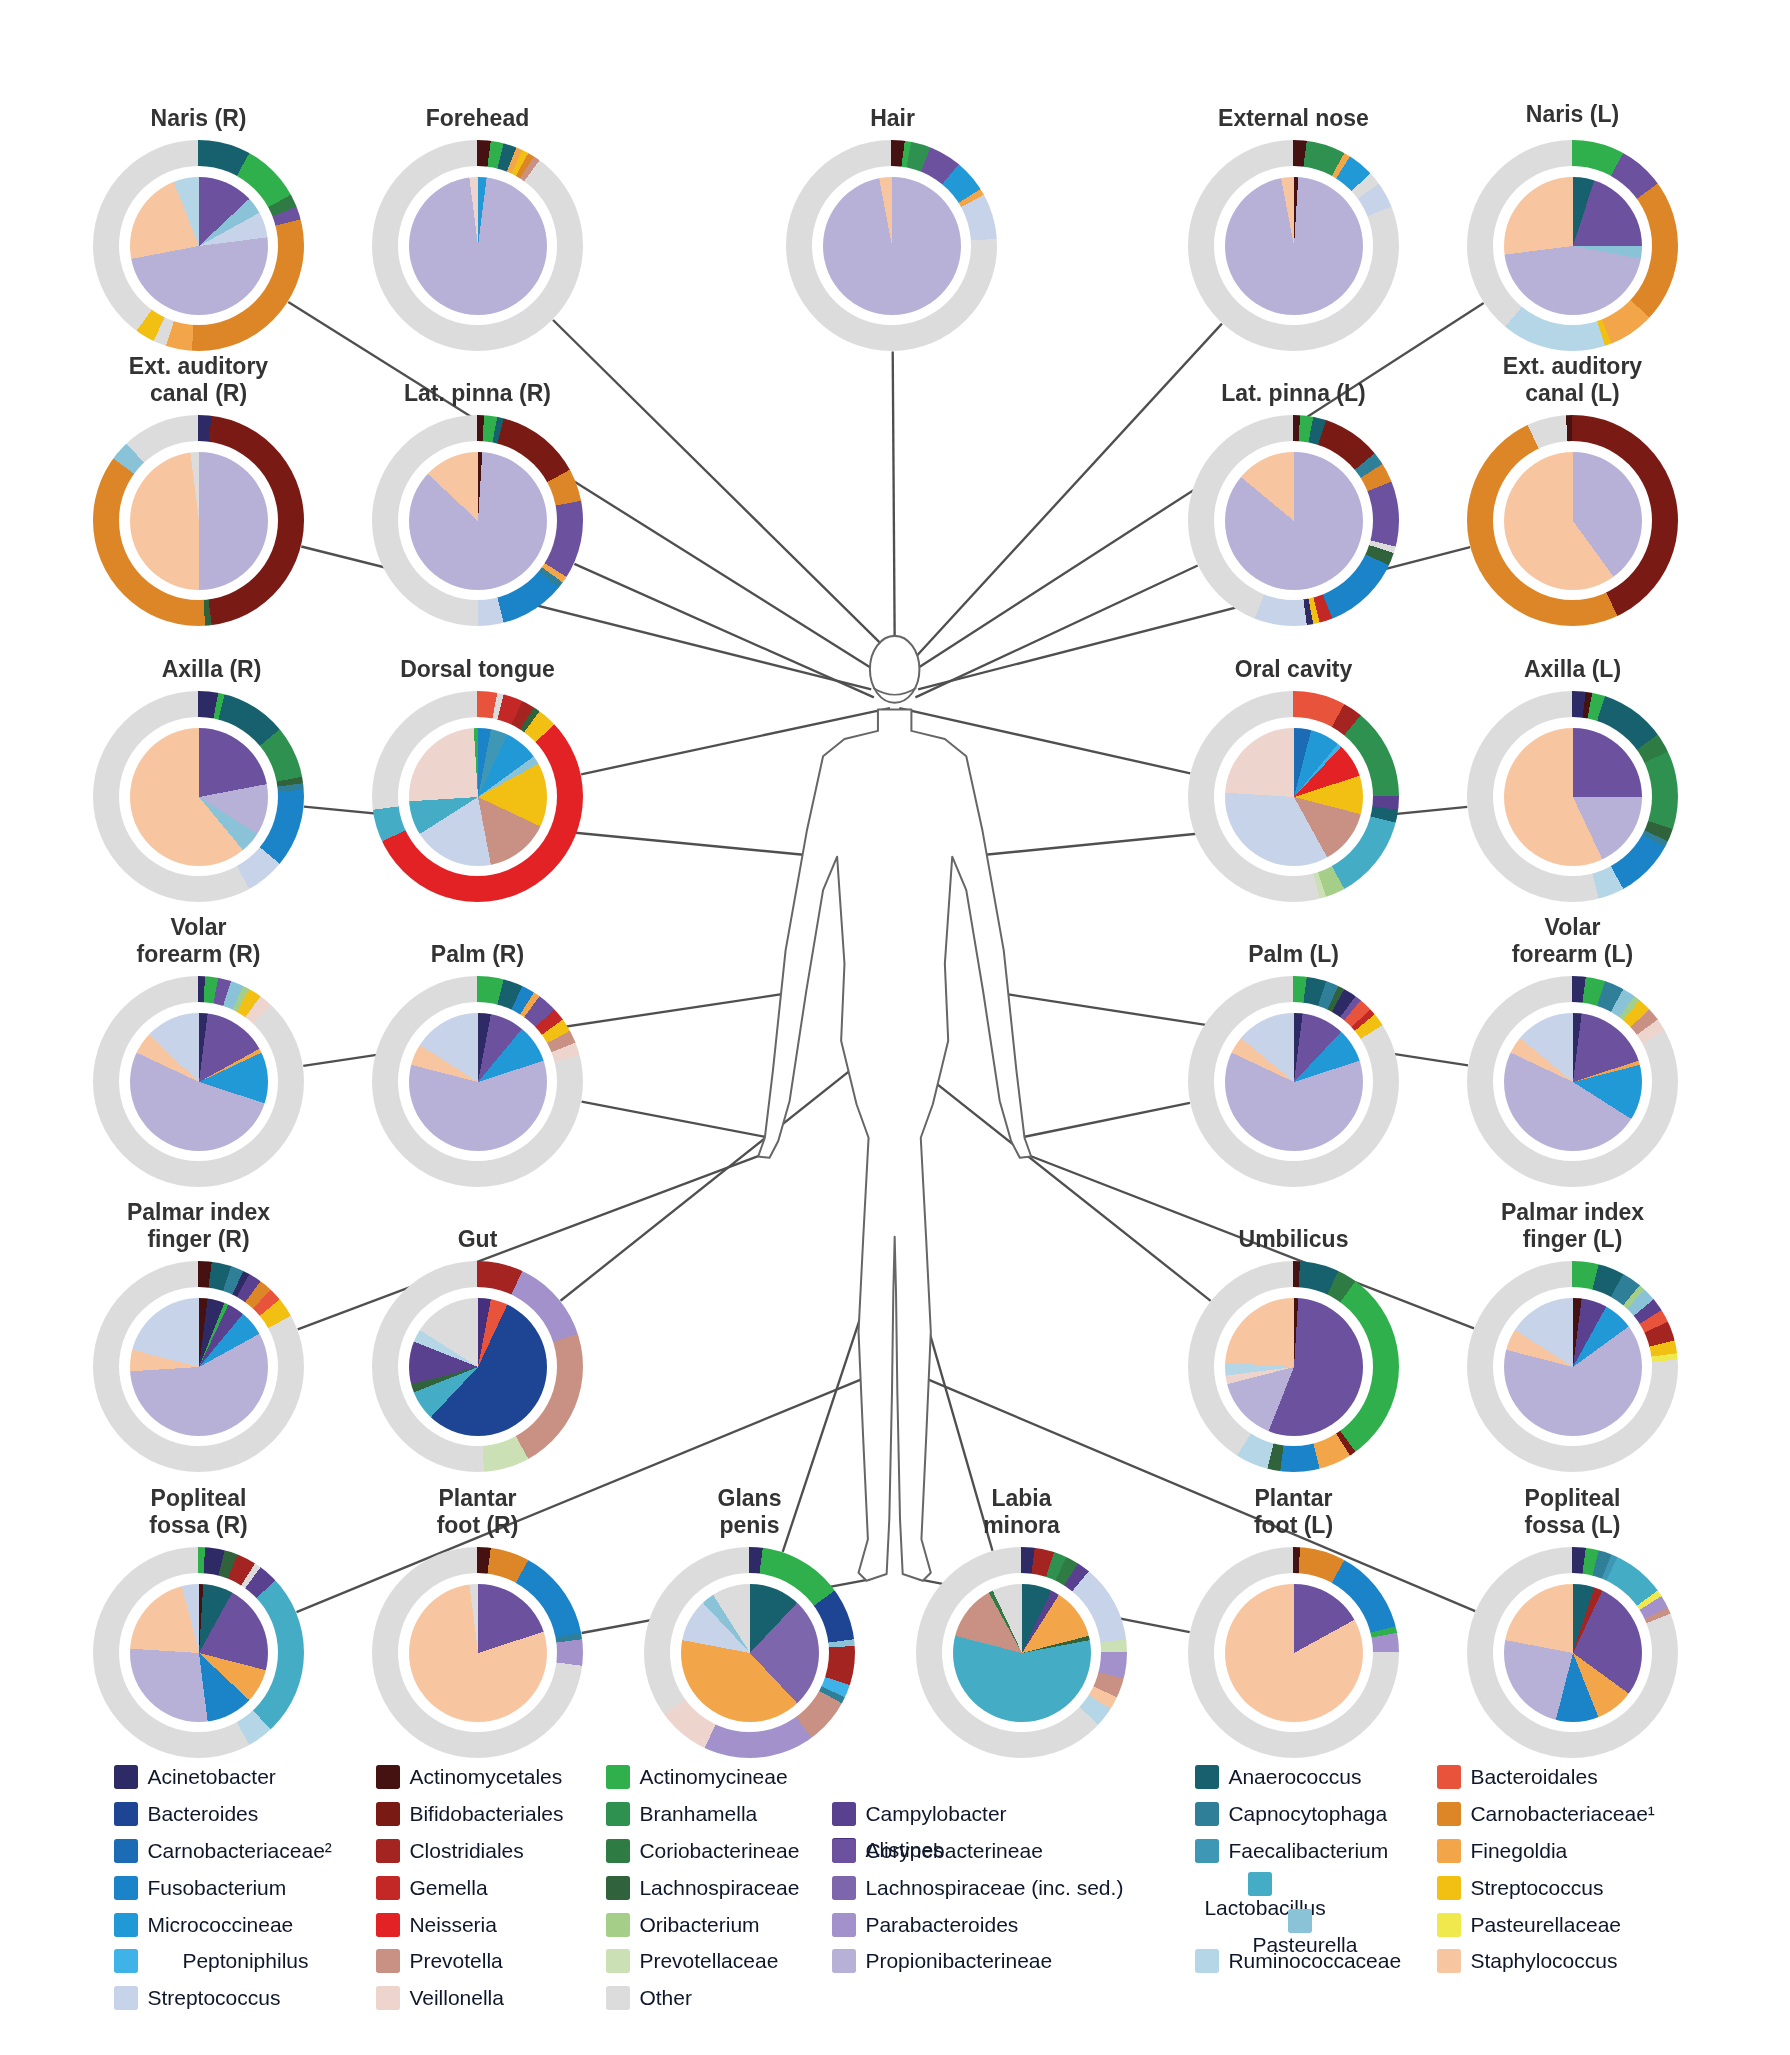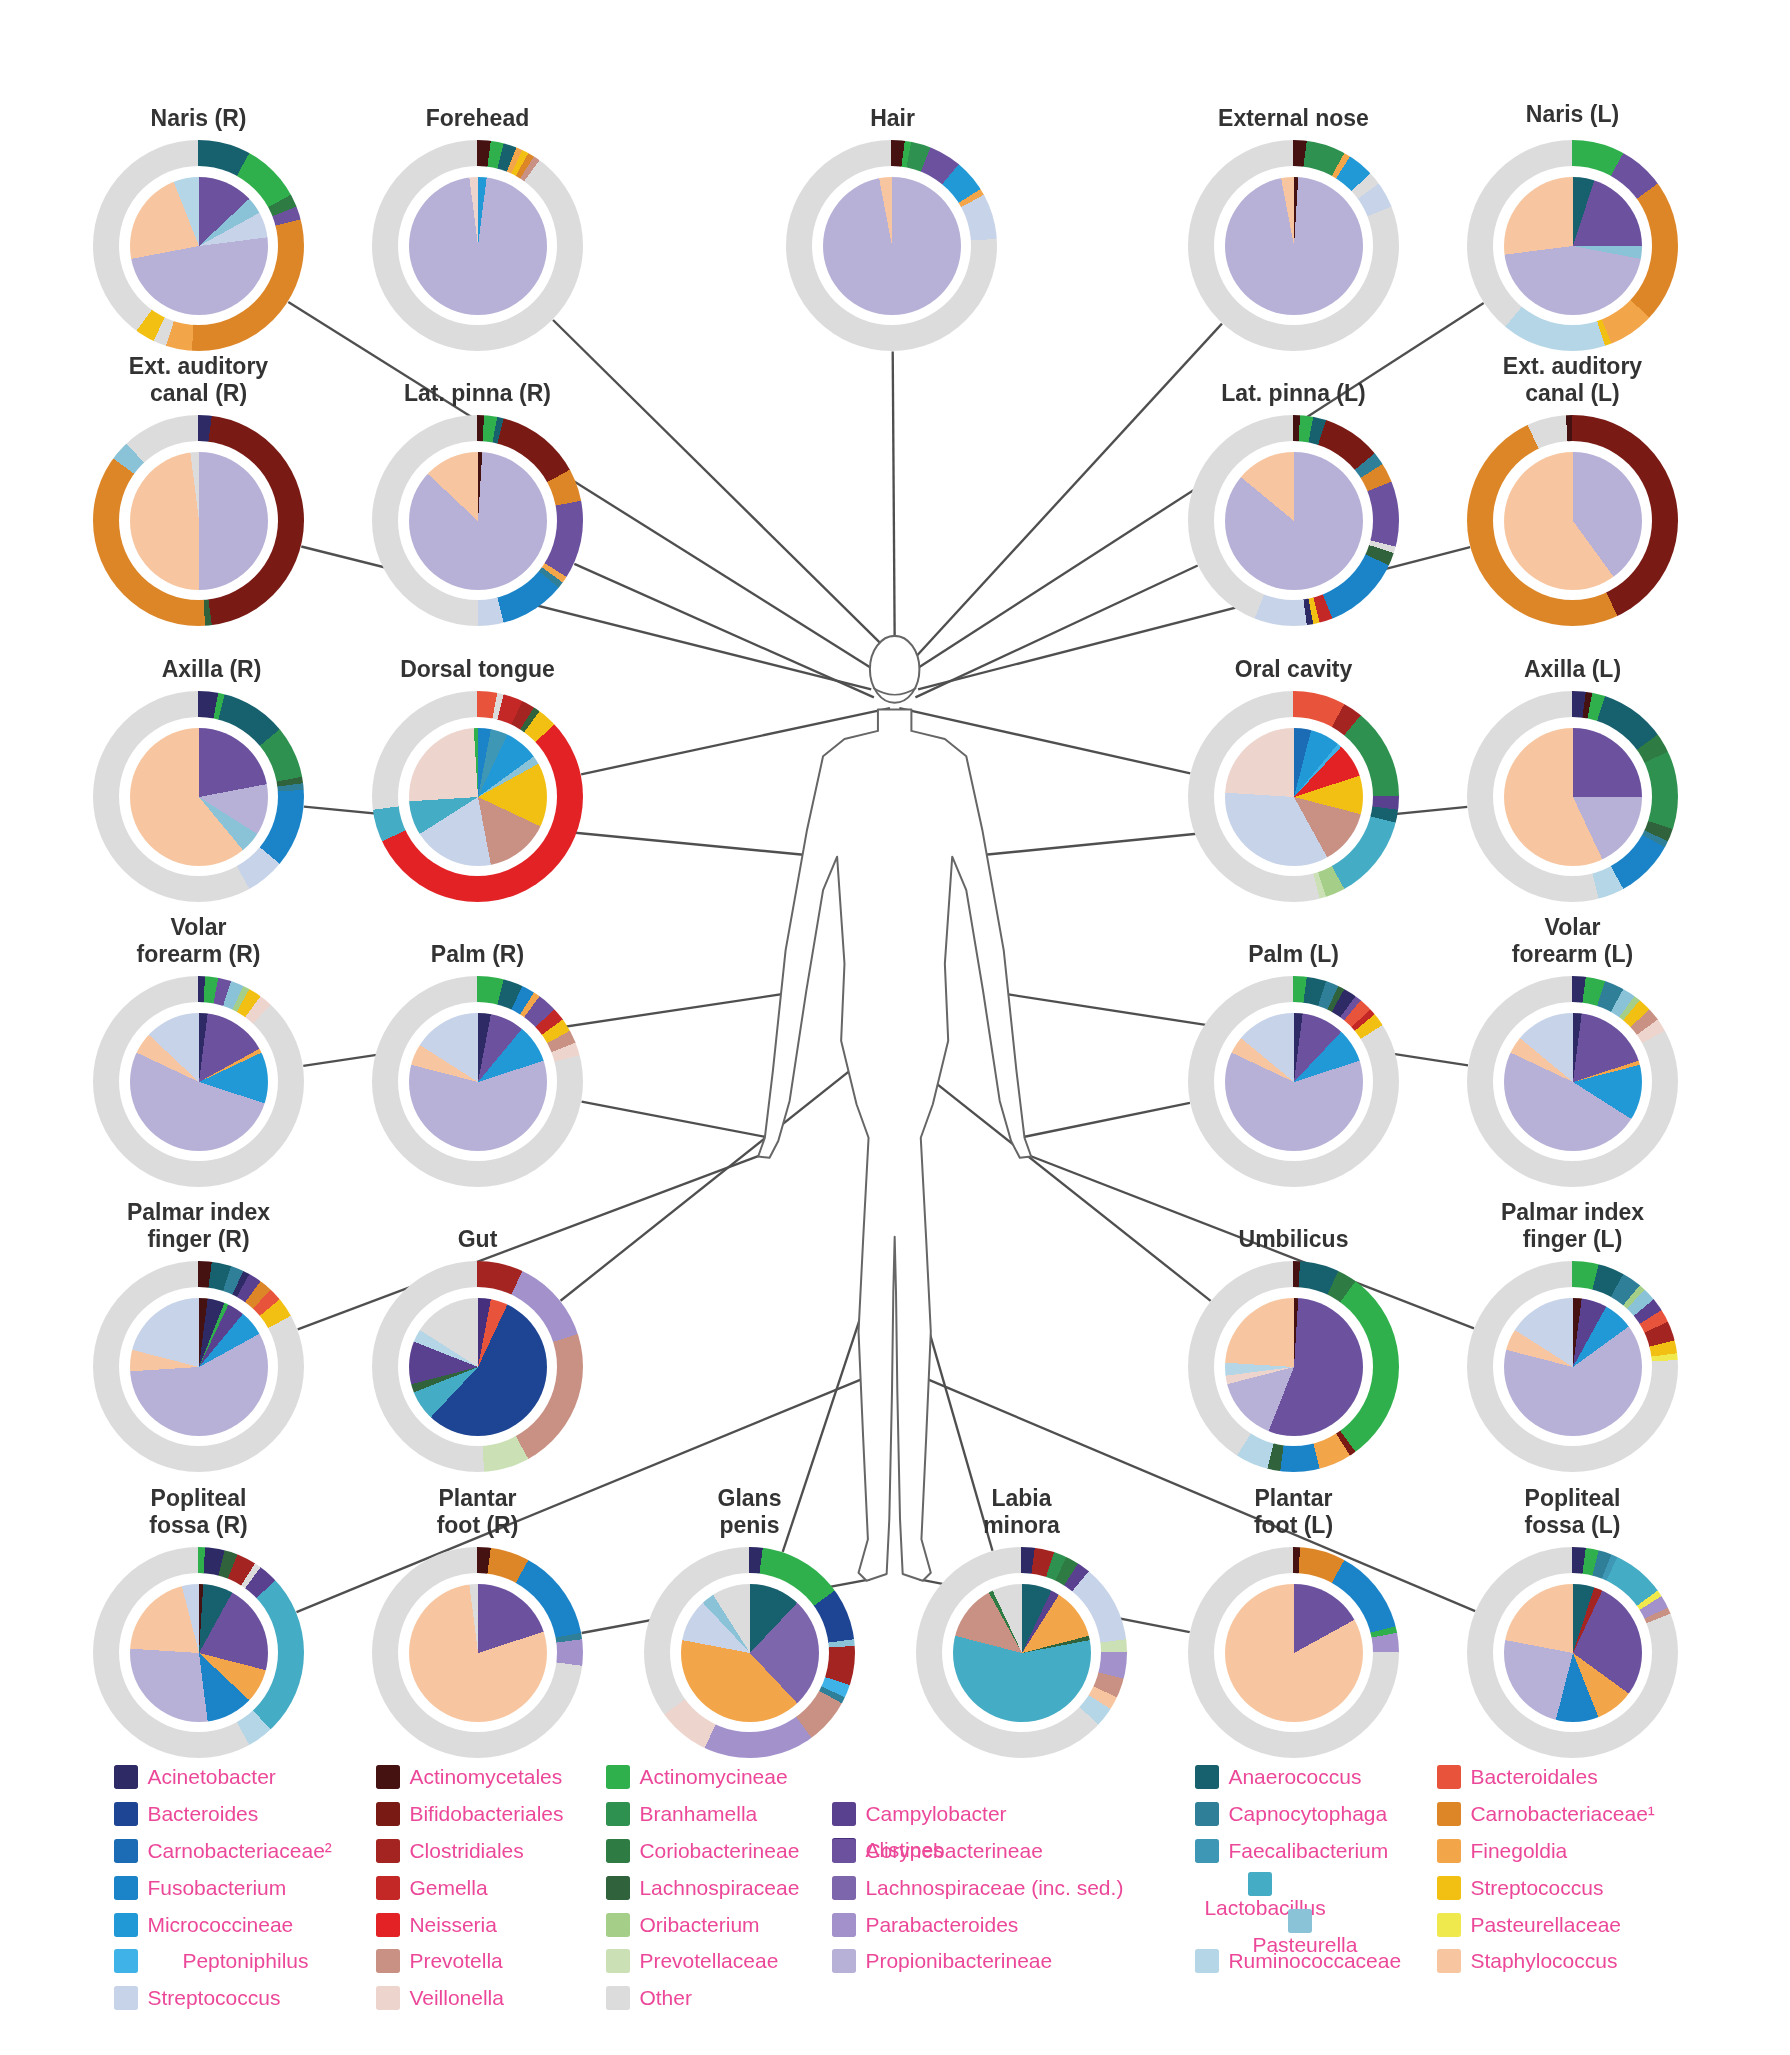--- a/index.html
+++ b/index.html
@@ -10,21 +10,21 @@
   #charts-layer{position:absolute;left:0;top:0;width:100%;height:100%;z-index:3;}
   #legend-layer{position:absolute;left:0;top:0;width:100%;height:100%;z-index:3;}
   .chart{position:absolute;width:211px;height:211px;}
   .chart-ring{position:absolute;left:0;top:0;width:211px;height:211px;border-radius:50%;}
   .chart-hole{position:absolute;left:26px;top:26px;width:159px;height:159px;border-radius:50%;background:#ffffff;}
   .chart-pie{position:absolute;left:37px;top:37px;width:138px;height:138px;border-radius:50%;}
   .chart-label{position:absolute;width:241px;text-align:center;font-size:23px;line-height:27px;
                color:#333333;white-space:pre-line;font-weight:bold;letter-spacing:0px;}
   .legend-item{position:absolute;height:31px;display:flex;align-items:center;}
   .legend-swatch{width:24px;height:24px;border-radius:2.7px;flex:0 0 24px;}
-  .legend-text{margin-left:9.4px;font-size:21px;color:#ec4899;white-space:nowrap;}
+  .legend-text{margin-left:9.4px;font-size:21px;color:#0f172a;white-space:nowrap;}
 </style>
 </head>
 <body>
 
 <div id="canvas">
 
   <svg class="layer" id="connector-layer" width="1790" height="2056" viewBox="0 0 2675 3072">
       <line x1="430.81410851767026" y1="451.01062052872345" x2="1318" y2="1008" stroke="#4f4f4f" stroke-width="3.5"></line>
       <line x1="826.4506844304495" y1="477.9902859313528" x2="1330" y2="975" stroke="#4f4f4f" stroke-width="3.5"></line>
       <line x1="1334.0748050628758" y1="524.9963442427603" x2="1337" y2="955" stroke="#4f4f4f" stroke-width="3.5"></line>

